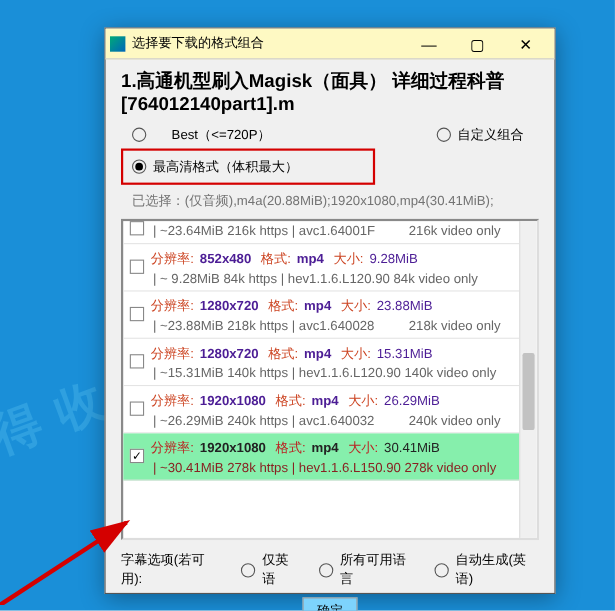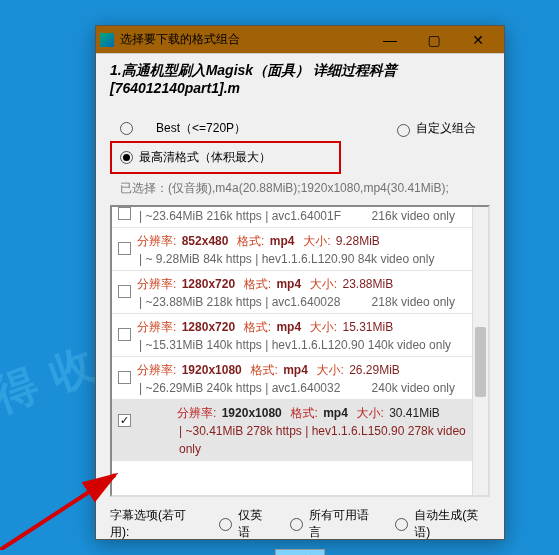--- a/index.html
+++ b/index.html
@@ -33,21 +33,21 @@
     left: 95px;
     top: 25px;
     width: 410px;
     height: 515px;
     background: #f0f0f0;
     border: 1px solid #555;
     box-shadow: 0 4px 20px rgba(0,0,0,0.35);
   }
   .titlebar {
     height: 28px;
-    background: #a16207;
+    background: #fef9c3;
     border-bottom: 1px solid #ccc;
     display: flex;
     align-items: center;
     padding: 0 4px;
     font-size: 12px;
   }
   .app-icon {
     width: 14px;
     height: 14px;
     background: linear-gradient(135deg,#0a7,#06b);
@@ -62,23 +62,22 @@
     align-items: center;
     justify-content: center;
     color: #000;
     font-size: 14px;
   }
   .content {
     padding: 8px 14px;
   }
   .section-title {
     font-weight: bold;
-    font-size: 14px;
-    margin-bottom: 24px;
-    font-style: italic;
+    font-size: 17px;
+    margin-bottom: 9px;
   }
   .radio-row {
     display: flex;
     align-items: center;
     gap: 6px;
     margin: 4px 0 4px 6px;
   }
   .radio-row.spread { justify-content: space-between; padding-right: 14px; margin-left: 10px; }
   .radio {
     width: 13px;
@@ -158,26 +157,25 @@
     align-items: center;
     justify-content: center;
     font-size: 11px;
     color: #000;
   }
   .item.partial .chk { margin-top: 0; }
   .chk.checked::after { content: "✓"; }
   .lines { flex: 1; font-size: 12px; line-height: 18px; }
   .line1 span { margin-right: 2px; }
   .lbl { color: #c42; }
-  .val { color: #7f1d1d; }
+  .val { color: #4c1d95; }
   .line2 { color: #666; padding-left: 2px; display: flex; gap: 8px; }
   .line2 .right { margin-left: auto; padding-right: 17px; }
   .item.selected {
-    background: #e5e5e5;
-    gap: 40px;
+    background: #86efac;
   }
   .item.selected .chk { margin-top: 10px; }
   .item.selected .lbl { color: #b22; }
   .item.selected .val { color: #222; }
   .item.selected .line2 { color: #822; }
   .subtitle-row {
     display: flex;
     align-items: flex-start;
     gap: 18px;
     margin: 10px 0 8px 0;
@@ -219,21 +217,21 @@
     </div>
 
     <div class="content">
       <div class="section-title">1.高通机型刷入Magisk（面具） 详细过程科普 [764012140part1].m</div>
 
       <div class="radio-row spread">
         <div style="display:flex;align-items:center;gap:23px">
           <span class="radio"></span>
           <span>Best（&lt;=720P）</span>
         </div>
-        <div style="display:flex;align-items:flex-end;gap:6px">
+        <div style="display:flex;align-items:center;gap:6px">
           <span class="radio"></span>
           <span>自定义组合</span>
         </div>
       </div>
 
       <div class="highlight-box">
         <div class="radio-row" style="margin:0">
           <span class="radio checked"></span>
           <span>最高清格式（体积最大）</span>
         </div>

